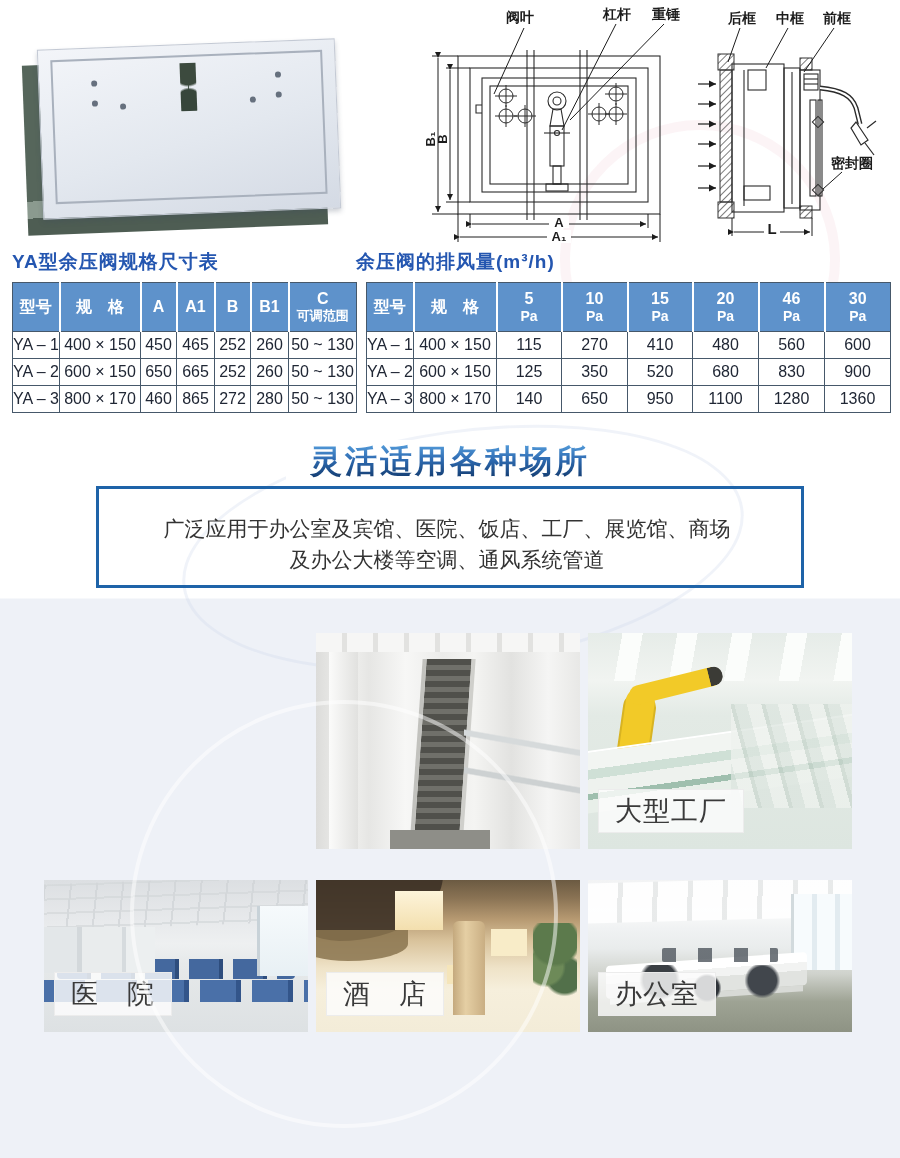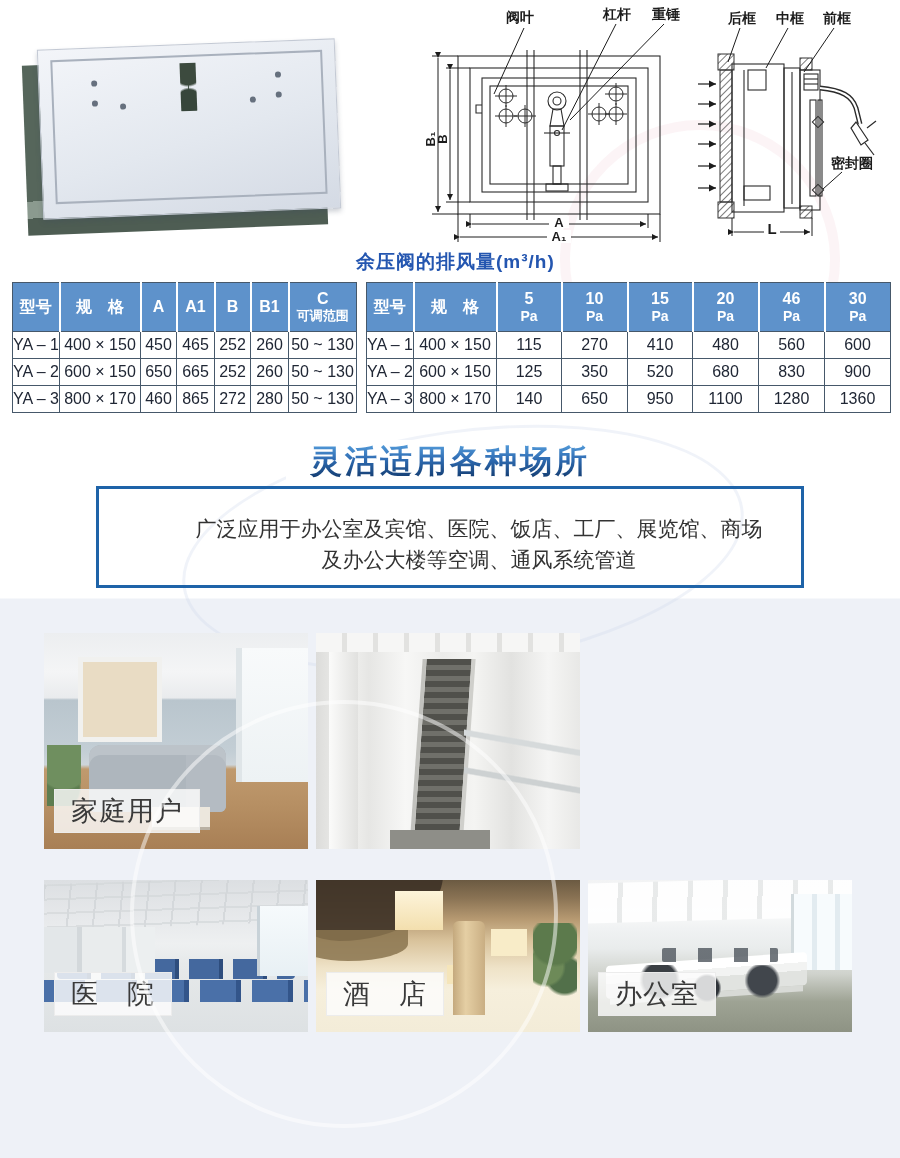--- a/index.html
+++ b/index.html
@@ -45,21 +45,21 @@
   .pa-u{font-size:14px;font-weight:bold;}
 
   
   .feature-box{left:96px;top:486px;width:702px;height:96px;border:3px solid #1e63a8;}
   .feature-title{left:0;right:0;top:440px;text-align:center;z-index:2;}
   .feature-title .mask{display:inline-block;background:#ffffff;padding:0 24px;}
   .feature-title .grad{font-size:32px;font-weight:bold;letter-spacing:3px;
     background:linear-gradient(180deg,#57a0dd 0%,#2f6cb3 45%,#123a6d 100%);
     -webkit-background-clip:text;background-clip:text;color:transparent;}
   @supports not (-webkit-background-clip:text){.feature-title .grad{color:#1c4c8f;background:none;}}
-  .feature-desc{left:96px;top:513px;width:702px;text-align:center;font-size:21px;color:#333;line-height:31px;z-index:2;margin-left:32px;}
+  .feature-desc{left:96px;top:513px;width:702px;text-align:center;font-size:21px;color:#333;line-height:31px;z-index:2;}
 
   
   .photo{position:absolute;width:264px;overflow:hidden;background:#ddd;z-index:1;}
   .row1{top:633px;height:216px;}
   .row2{top:880px;height:152px;}
   .c1{left:44px;} .c2{left:316px;} .c3{left:588px;}
   .photo i,.photo::before,.photo::after{content:"";position:absolute;display:block;}
   .plabel{position:absolute;left:10px;bottom:16px;z-index:3;background:rgba(252,252,252,.82);
     border:1px solid rgba(235,235,235,.95);padding:3px 16px;font-size:27px;color:#3a3a3a;letter-spacing:1px;white-space:nowrap;}
 
@@ -307,20 +307,21 @@
     <line x1="48" y1="24" x2="36" y2="58" stroke="#1c1c1c" stroke-width="1"></line>
     <line x1="96" y1="24" x2="74" y2="64" stroke="#1c1c1c" stroke-width="1"></line>
     <line x1="142" y1="24" x2="112" y2="68" stroke="#1c1c1c" stroke-width="1"></line>
     <line x1="150" y1="168" x2="131" y2="185" stroke="#1c1c1c" stroke-width="1"></line>
     <text class="dlabel" x="50" y="19" text-anchor="middle">后框</text>
     <text class="dlabel" x="98" y="19" text-anchor="middle">中框</text>
     <text class="dlabel" x="145" y="19" text-anchor="middle">前框</text>
     <text class="dlabel" x="160" y="164" text-anchor="middle">密封圈</text>
   </svg>
 
+  <div class="t-title" style="left:12px;top:249px">YA型余压阀规格尺寸表</div>
   <table class="spec" style="left:12px;top:282px;width:344px">
     <colgroup>
         <col style="width:47px">
         <col style="width:81px">
         <col style="width:36px">
         <col style="width:38px">
         <col style="width:36px">
         <col style="width:38px">
         <col style="width:68px">
       </colgroup>
@@ -447,30 +448,30 @@
 
   <div class="abs feature-box"></div>
   <div class="abs feature-title">
     <span class="mask"><span class="grad">灵活适用各种场所</span></span>
   </div>
   <div class="abs feature-desc">
     <div>广泛应用于办公室及宾馆、医院、饭店、工厂、展览馆、商场</div>
     <div>及办公大楼等空调、通风系统管道</div>
   </div>
 
-  <div class="photo row1 c1 s-home">
-    <i class="s1"></i>
-    <i class="s2"></i>
-    <i class="s3"></i>
-    <span class="plabel">家庭用户</span>
-  </div>
   <div class="photo row1 c2 s-mall">
     <i class="s1"></i>
     <i class="s2"></i>
     <i class="s3"></i>
+  </div>
+  <div class="photo row1 c3 s-fac">
+    <i class="s1"></i>
+    <i class="s2"></i>
+    <i class="s3"></i>
+    <span class="plabel">大型工厂</span>
   </div>
   <div class="photo row2 c1 s-hosp">
     <i class="s1"></i>
     <i class="s2"></i>
     <i class="s3"></i>
     <span class="plabel">医　院</span>
   </div>
   <div class="photo row2 c2 s-hotel">
     <i class="s1"></i>
     <i class="s2"></i>

